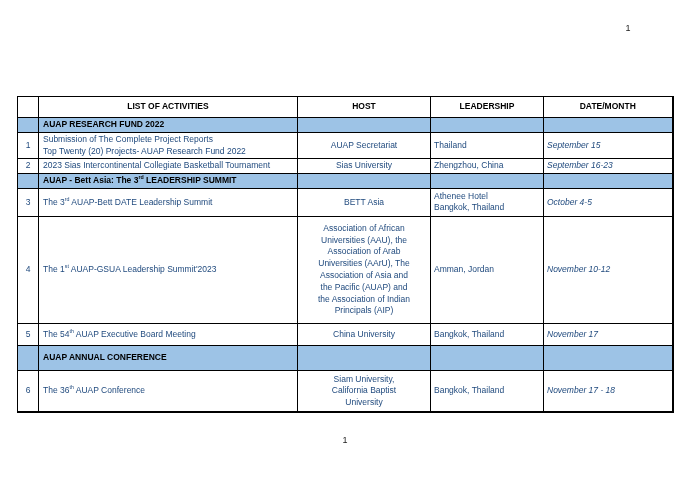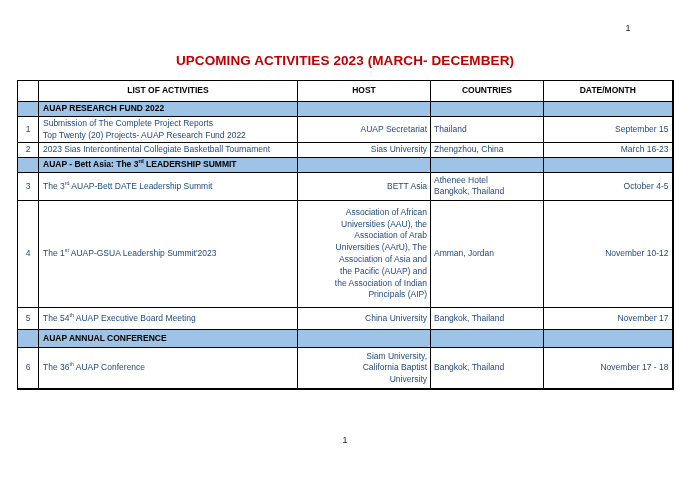--- a/index.html
+++ b/index.html
@@ -18,21 +18,21 @@
     position:absolute; top:435px; left:0; width:690px;
     font-size:9px; color:#1a1a1a; text-align:center;
   }
   .doc-title {
     position:absolute; top:53px; left:0; width:690px;
     text-align:center;
     color:#C00000; font-weight:bold; font-size:13.5px;
     letter-spacing:0.1px;
   }
   table.activities {
-    position:absolute; left:17px; top:80px;
+    position:absolute; left:17px; top:96px;
     width:655px;
     border-collapse:collapse; table-layout:fixed;
   }
   table.activities td {
     border:1px solid #000;
     padding:1px 3px;
     font-size:8.5px;
     line-height:11.8px;
     color:#1F497D;
     vertical-align:middle;
@@ -44,54 +44,53 @@
     color:#000; font-weight:bold; text-align:center; font-size:8.5px;
   }
   tr.sec td {
     background:#9DC3E6;
   }
   tr.sec td.c-act {
     color:#000; font-weight:bold; text-align:left;
   }
   .c-num { text-align:center; }
   .c-act { text-align:left; padding-left:4px !important; }
-  .c-host { text-align:right; }
+  .c-host { text-align:center; }
   .c-ctry { }
-  .c-date { text-align:right; }
+  .c-date { text-align:left;font-style:italic; }
   .pre { white-space:pre-line; }
   sup { font-size:0.62em; line-height:0; }
   
   tr.h21 { height:21px; } tr.h14 { height:14px; } tr.h26 { height:26px; }
   tr.h28 { height:28px; } tr.h107 { height:107px; } tr.h22 { height:22px; }
-  tr.h18 { height:18px; } tr.h42 { height:42px; } tr.h15 { height:15px; }
+  tr.h18 { height:25px; } tr.h42 { height:42px; } tr.h15 { height:15px; }
 </style>
 </head>
 <body>
 
 <div class="page">
 
   <div class="pgnum-top">1</div>
 
-  <div class="doc-title">UPCOMING ACTIVITIES 2023 (MARCH- DECEMBER)</div>
 
   <table class="activities">
     <colgroup>
       <col style="width:21px">
         <col style="width:259px">
         <col style="width:133px">
       <col style="width:113px">
         <col style="width:129px">
     </colgroup>
 
     <tbody>
         <tr class="hdr h21">
       <td></td>
       <td>LIST OF ACTIVITIES</td>
       <td>HOST</td>
-      <td>COUNTRIES</td>
+      <td>LEADERSHIP</td>
       <td>DATE/MONTH</td>
     </tr>
 
     <tr class="sec h14">
       <td></td>
       <td class="c-act"><span class="pre">AUAP RESEARCH FUND 2022</span><sup></sup><span class="pre"></span></td>
       <td></td>
       <td></td>
       <td></td>
     </tr>
@@ -103,21 +102,21 @@
       <td class="c-host pre">AUAP Secretariat</td>
       <td class="c-ctry pre">Thailand</td>
       <td class="c-date">September 15</td>
     </tr>
 
     <tr class="h14">
       <td class="c-num">2</td>
       <td class="c-act"><span class="pre">2023 Sias Intercontinental Collegiate Basketball Tournament</span><sup></sup><span class="pre"></span></td>
       <td class="c-host pre">Sias University</td>
       <td class="c-ctry pre">Zhengzhou, China</td>
-      <td class="c-date">March 16-23</td>
+      <td class="c-date">September 16-23</td>
     </tr>
 
     <tr class="sec h14">
       <td></td>
       <td class="c-act"><span class="pre">AUAP - Bett Asia: The 3</span><sup>rd</sup><span class="pre">  LEADERSHIP SUMMIT</span></td>
       <td></td>
       <td></td>
       <td></td>
     </tr>
 

